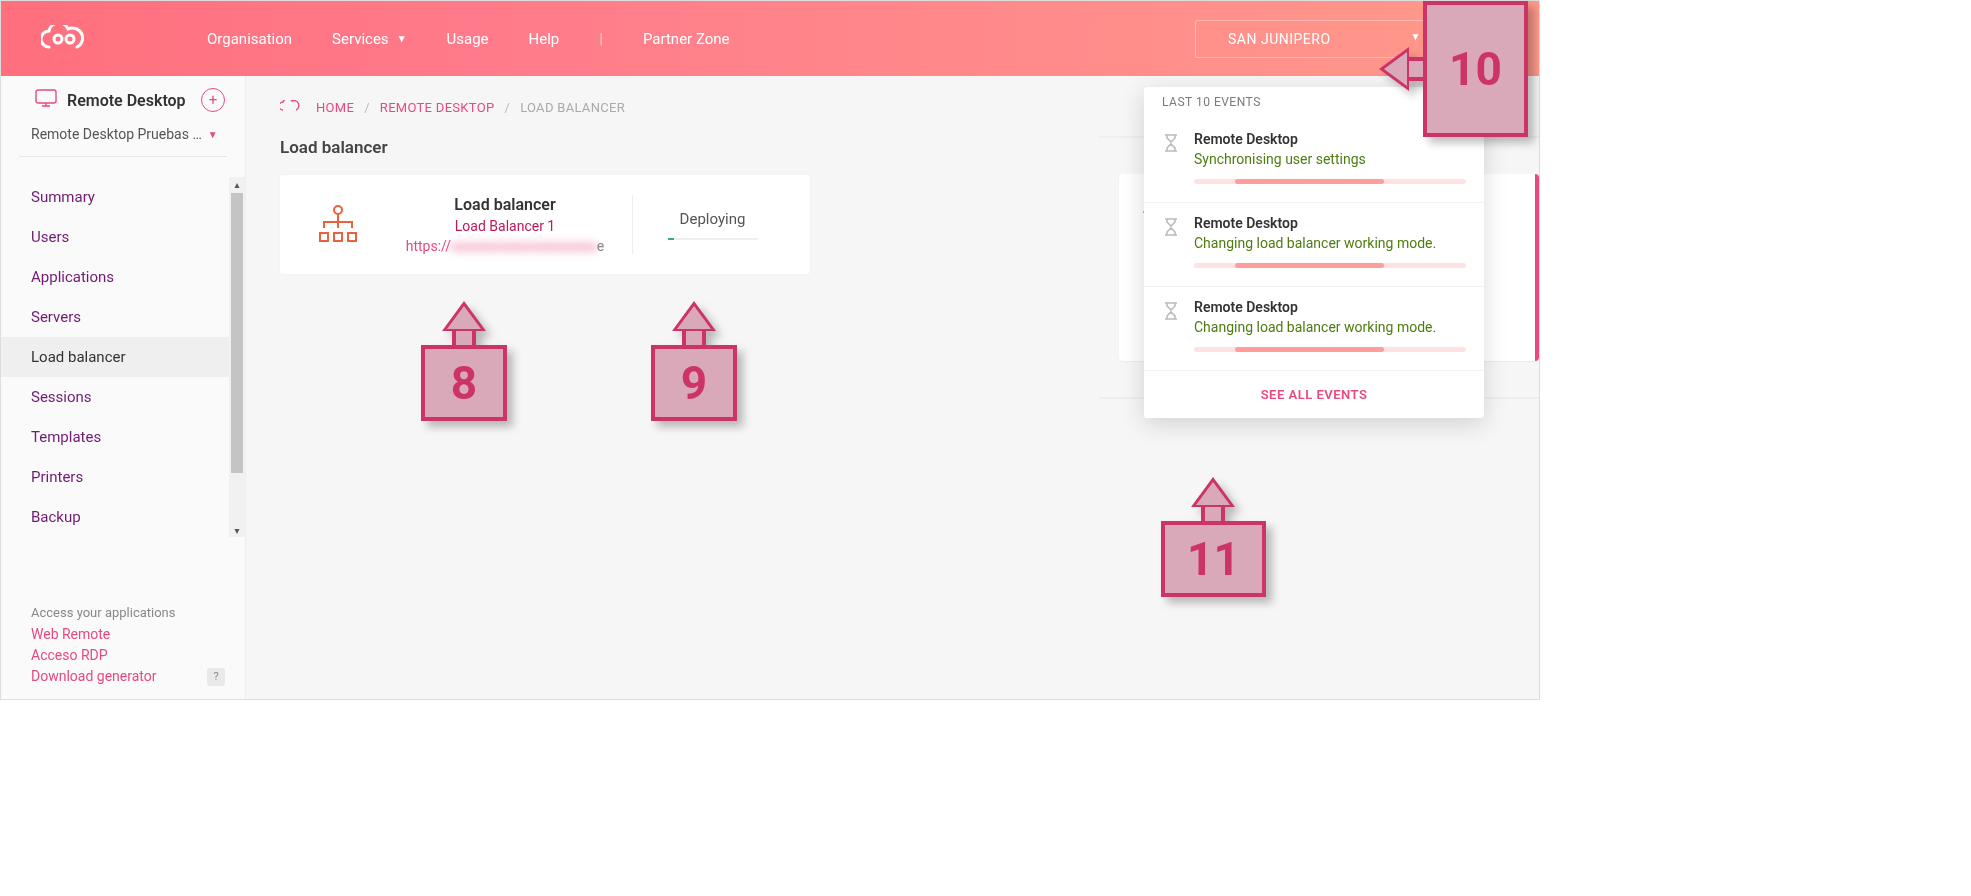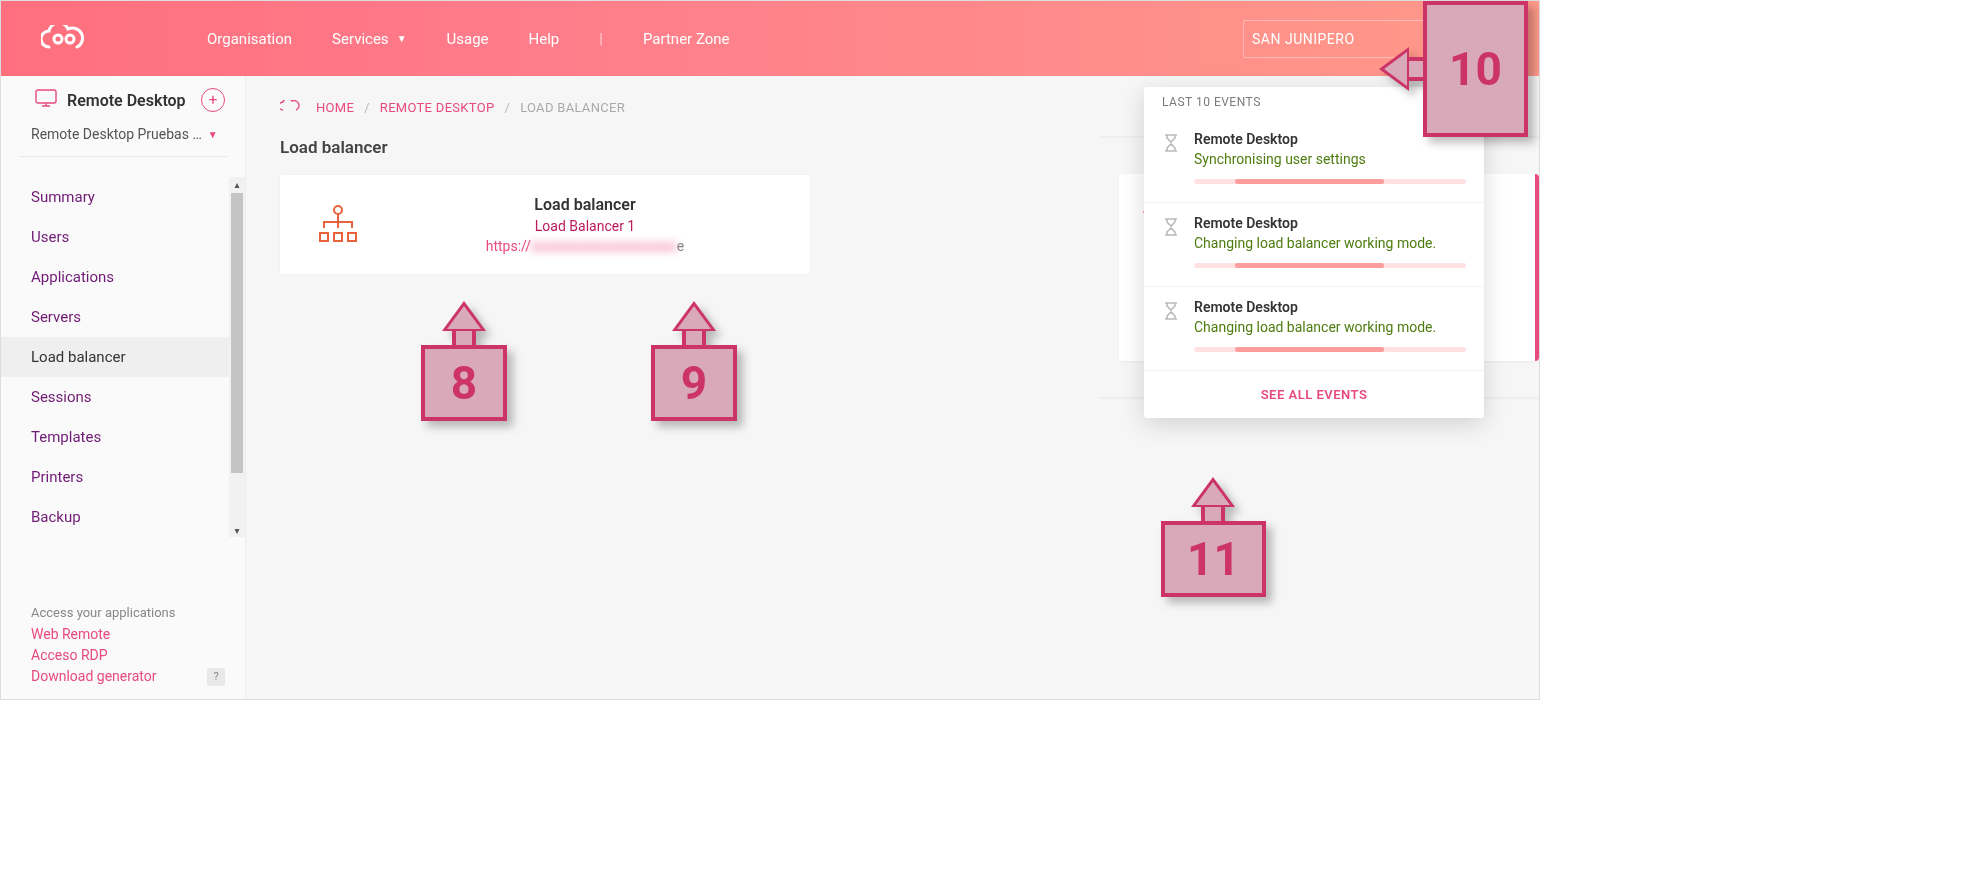--- a/index.html
+++ b/index.html
@@ -5,21 +5,21 @@
 *{box-sizing:border-box;margin:0;padding:0;font-family:-apple-system,BlinkMacSystemFont,"Segoe UI",Roboto,Arial,sans-serif}
 body{background:#fff;color:#333;overflow:hidden}
 .frame{position:relative;width:1540px;height:700px;border:1px solid #ddd}
 .topbar{height:75px;background:linear-gradient(90deg,#ff6f7d 0%,#ff7a8a 30%,#ff9a8a 100%);display:flex;align-items:center;color:#fff;padding:0 40px}
 .logo{margin-right:120px}
 .logo svg{display:block}
 .nav{display:flex;align-items:center;gap:40px;font-size:15px}
 .nav .item{display:flex;align-items:center;gap:8px;cursor:pointer}
 .nav .sep{opacity:.6}
 .spacer{flex:1}
-.org-select{border:1px solid rgba(255,255,255,.35);padding:10px 8px;border-radius:2px;display:flex;align-items:flex-start;gap:80px;font-size:14px;letter-spacing:.5px;cursor:pointer}
+.org-select{border:1px solid rgba(255,255,255,.35);padding:10px 32px;border-radius:2px;display:flex;align-items:flex-start;gap:80px;font-size:14px;letter-spacing:.5px;cursor:pointer}
 .tri{font-size:10px}
 .bell{margin-left:25px;cursor:pointer}
 .body{display:flex;height:calc(100% - 75px)}
 .sidebar{width:245px;background:#fafafa;border-right:1px solid #eee;display:flex;flex-direction:column;padding-top:6px}
 .sb-head{display:flex;align-items:center;gap:10px;padding:6px 20px 14px 34px}
 .sb-title{font-weight:600;font-size:16px;color:#333}
 .sb-ico{color:#e84a7e}
 .add-btn{width:24px;height:24px;border:1.5px solid #e84a7e;border-radius:50%;color:#e84a7e;display:flex;align-items:center;justify-content:center;font-size:15px;margin-left:auto;cursor:pointer}
 .sb-sub{padding:0 20px 14px 30px;font-size:14px;color:#555;display:flex;align-items:center;gap:6px;cursor:pointer}
 .sb-sub .tri{color:#e84a7e}
@@ -198,20 +198,26 @@
             <rect x="33" y="30" width="8" height="8" fill="none" stroke="#e8623d" stroke-width="2"></rect>
           </svg>
         </div>
         <div class="col info">
           <div class="t">Load balancer</div>
           <div class="s">Load Balancer 1</div>
           <div class="l">
             <a><span>https://</span></a><span class="blur">xxxxxxxxxxxxxxxxxxxxx</span><span style="color:#888">e</span>
           </div>
         </div>
+        <div class="col stat">
+          <div>Deploying</div>
+          <div style="width:90px;height:2px;background:#eee;margin-top:10px;position:relative">
+              <span style="position:absolute;left:0;width:6px;height:2px;background:#3a9"></span>
+            </div>
+        </div>
       </div>
 
       <div class="rcol">
         <div class="hr"></div>
         <div class="activity-card">
           <div class="ttl">Act</div>
           <div style="height:120px"></div>
         </div>
         <div class="hr" style="margin-top:36px"></div>
       </div>

